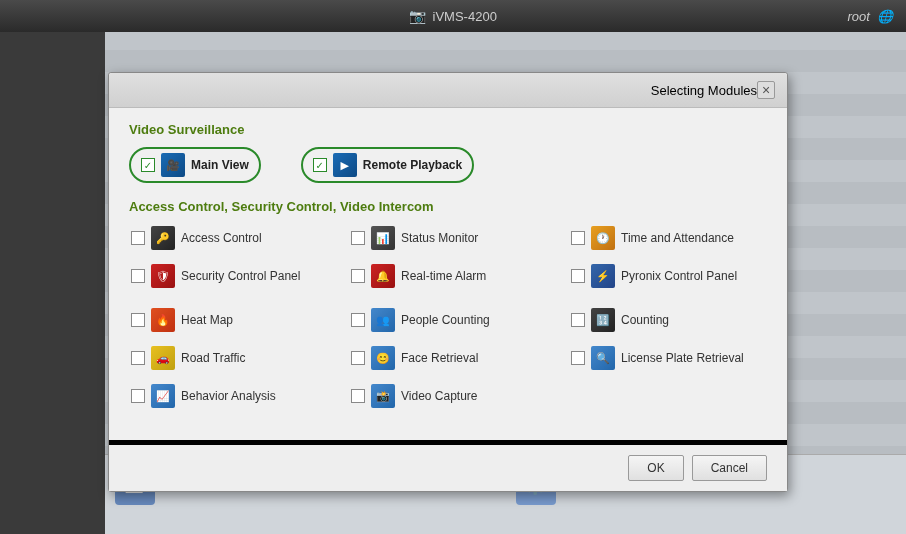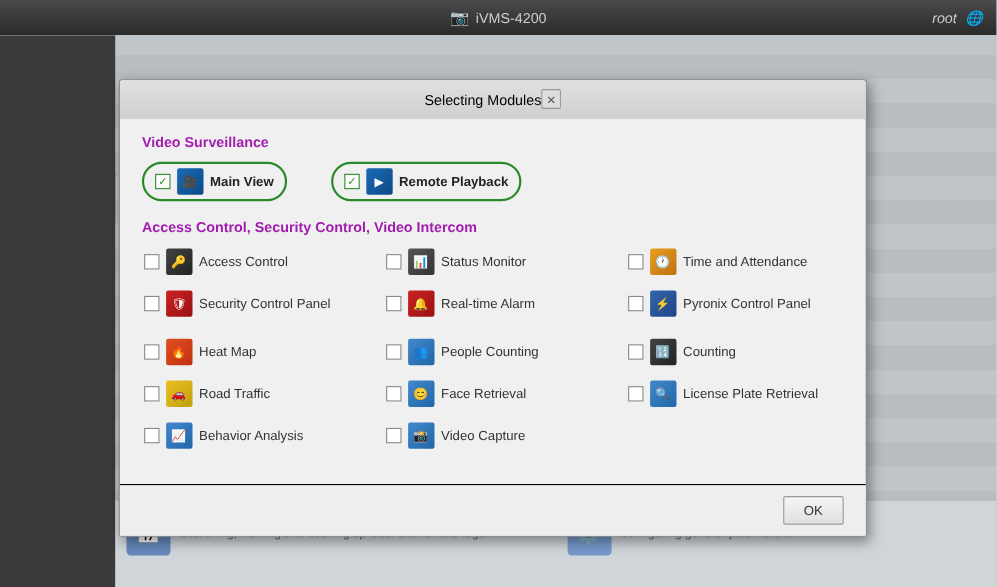--- a/index.html
+++ b/index.html
@@ -106,21 +106,21 @@
       top: 40px;
       left: 108px;
     }
 
     .modal-header {
       background: linear-gradient(to bottom, #e0e0e0, #d0d0d0);
       border-bottom: 1px solid #bbb;
       padding: 8px 12px;
       display: flex;
       align-items: center;
-      justify-content: center;
+      justify-content: flex-end;
       border-radius: 3px 3px 0 0;
     }
     .modal-close {
       cursor: pointer;
       color: #555;
       font-size: 14px;
       width: 18px;
       height: 18px;
       display: flex;
       align-items: center;
@@ -129,21 +129,21 @@
       background: #ddd;
       border-radius: 2px;
     }
 
     .modal-body {
       padding: 14px 20px 14px 20px;
     }
 
     .section-header {
       font-weight: bold;
-      color: #a21caf;
+      color: #4d7c0f;
       margin-bottom: 10px;
       font-size: 13px;
     }
 
     .module-item {
       display: flex;
       align-items: center;
       gap: 6px;
       width: 200px;
       cursor: pointer;
@@ -237,21 +237,21 @@
       grid-template-columns: repeat(3, 200px);
       gap: 10px 20px;
       margin-bottom: 16px;
     }
 
     .modal-footer {
       padding: 10px 20px;
       display: flex;
       justify-content: flex-end;
       gap: 8px;
-      border-top: 1px solid #000000;
+      border-top: 5px solid #000000;
       background: #eee;
     }
 
     .btn {
       padding: 5px 18px;
       border: 1px solid #999;
       border-radius: 2px;
       cursor: pointer;
       font-size: 12px;
       background: linear-gradient(to bottom, #f5f5f5, #e0e0e0);
@@ -434,16 +434,17 @@
           <div class="module-icon icon-capture">📸</div>
           <span class="module-label">Video Capture</span>
         </div>
 
       </div>
 
     </div>
 
     <div class="modal-footer">
       <button class="btn">OK</button>
+      <button class="btn">Cancel</button>
     </div>
   </div>
 
 </div>
 
 </body></html>

